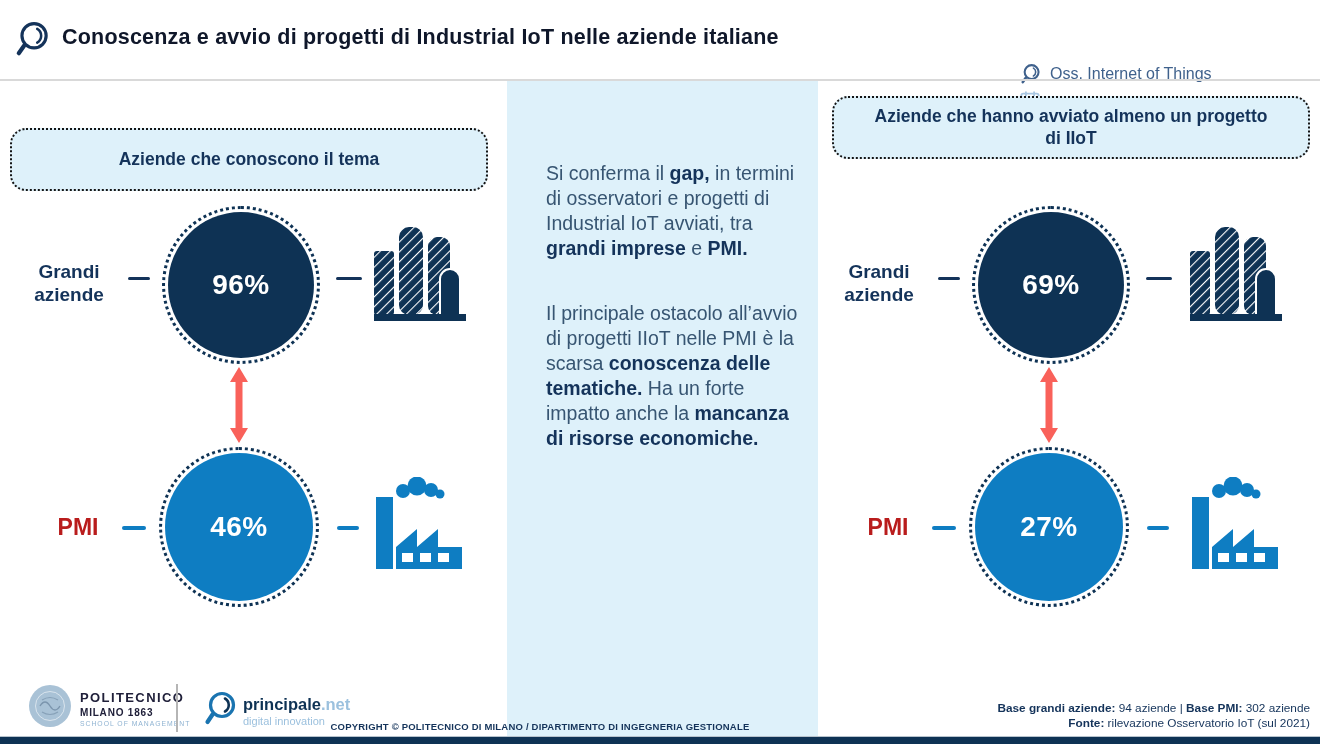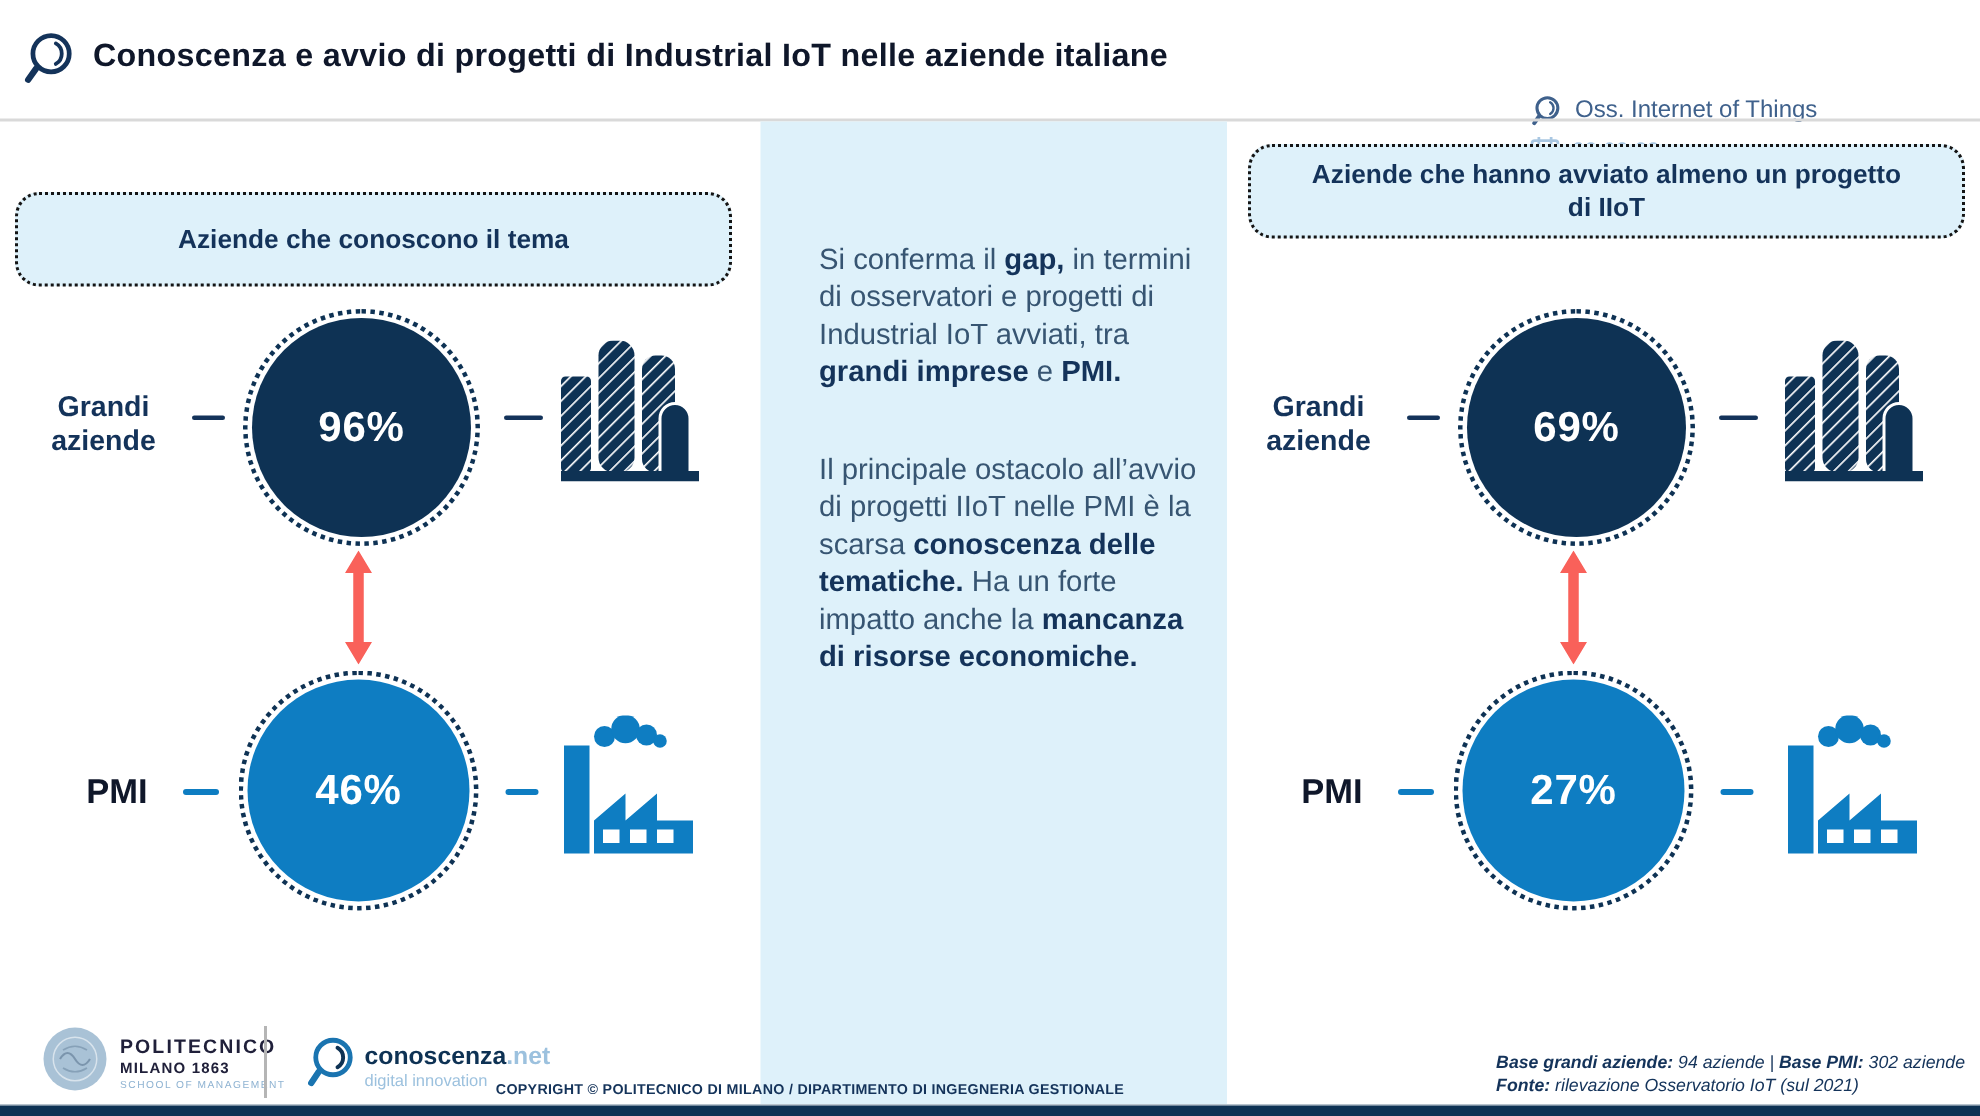--- a/index.html
+++ b/index.html
@@ -32,40 +32,40 @@
   .box-left{left:10px;margin-top:32px;}
   .box-right{left:832px;}
   
   .pct-circle{position:absolute;box-sizing:border-box;border-radius:50%;border:3.5px dotted #0e3254;padding:3px;}
   .pct-fill{width:100%;height:100%;border-radius:50%;display:flex;align-items:center;justify-content:center;
     color:#fff;font-size:28px;font-weight:700;letter-spacing:.5px;}
   .fill-navy{background:#0e3254;}
   .fill-blue{background:#0e7dc2;}
   
   .grandi-label{position:absolute;width:110px;text-align:center;font-size:19px;font-weight:700;color:#14335a;line-height:1.2;}
-  .pmi-label{position:absolute;width:80px;text-align:center;font-size:23px;font-weight:700;color:#0f172a;}
+  .pmi-label{position:absolute;width:80px;text-align:center;font-size:23px;font-weight:700;color:#b91c1c;}
   .dash{position:absolute;height:3px;border-radius:2px;}
   .dash-navy{background:#14335a;}
   .dash-blue{background:#0e7dc2;}
   
   .seal{position:absolute;left:28px;top:684px;}
   .poli-text{position:absolute;left:80px;top:690px;color:#20203a;}
   .poli-l1{font-size:13px;font-weight:700;letter-spacing:1.4px;}
   .poli-l2{font-size:10px;font-weight:700;letter-spacing:.8px;margin-top:2px;}
   .poli-l3{font-size:6.8px;color:#8fb3d2;letter-spacing:1px;margin-top:2px;}
   .foot-divider{position:absolute;left:176px;top:684px;width:2px;height:48px;background:#b5b5b5;}
   .oss-logo-icon{position:absolute;left:203px;top:689px;}
   .oss-text{position:absolute;left:243px;top:695px;}
   .oss-brand{font-size:16.5px;font-weight:700;color:#0e3254;}
   .oss-net{font-size:16.5px;font-weight:700;color:#9cc1de;}
   .oss-tag{font-size:11px;font-weight:500;color:#9cc1de;margin-top:1px;}
   .copyright{position:absolute;left:330px;top:721px;width:420px;text-align:center;
     font-size:9.5px;font-weight:700;color:#14335a;letter-spacing:.2px;}
-  .base-note{position:absolute;right:10px;top:701px;text-align:left;
-    font-size:11.8px;font-style:italic;line-height:15px;color:#14335a;}
+  .base-note{position:absolute;right:10px;top:701px;text-align:right;
+    font-size:11.8px;line-height:15px;color:#14335a;}
   .base-note b{font-weight:700;}
   .bottom-grayline{position:absolute;left:0;bottom:7px;width:100%;height:1.5px;background:#b7c3cd;}
   .bottom-bar{position:absolute;left:0;bottom:0;width:100%;height:7px;background:#0e3254;}
   svg{display:block;}
 </style>
 </head>
 <body>
 
 <div class="slide">
 
@@ -252,21 +252,21 @@
 
   <div class="oss-logo-icon">
     <svg width="36" height="40" viewBox="0 0 36 38">
       <circle cx="19" cy="15" r="11.5" fill="none" stroke="#1a74b0" stroke-width="3.2"></circle>
       <path d="M22 8.5 a7.5 7.5 0 0 1 0 13" fill="none" stroke="#0e3254" stroke-width="2.6" stroke-linecap="round"></path>
       <path d="M9.5 24.5 L4.5 32" stroke="#1a74b0" stroke-width="4.2" stroke-linecap="round"></path>
     </svg>
   </div>
   <div class="oss-text">
     <div>
-      <span class="oss-brand">conoscenza</span><span class="oss-net">.net</span>
+      <span class="oss-brand">principale</span><span class="oss-net">.net</span>
     </div>
     <div class="oss-tag">digital innovation</div>
   </div>
 
   <div class="copyright">COPYRIGHT © POLITECNICO DI MILANO / DIPARTIMENTO DI INGEGNERIA GESTIONALE</div>
 
   <div class="base-note">
     <div><b>Base grandi aziende:</b><span> 94 aziende | </span><b>Base PMI:</b><span> 302 aziende</span></div>
     <div><b>Fonte:</b><span> rilevazione Osservatorio IoT (sul 2021)</span></div>
   </div>

